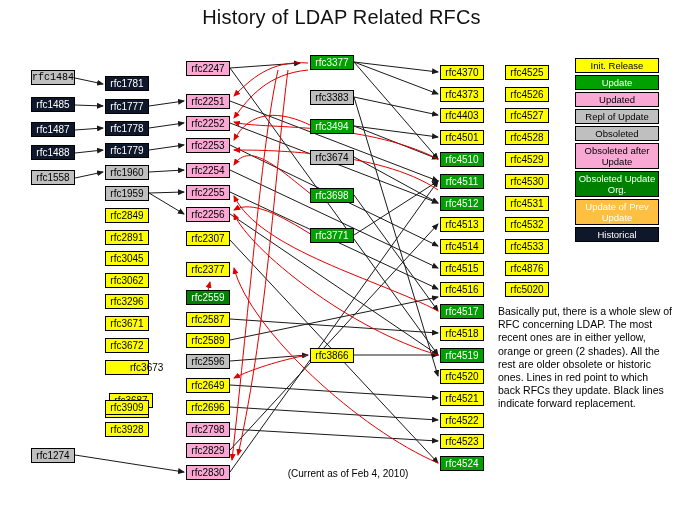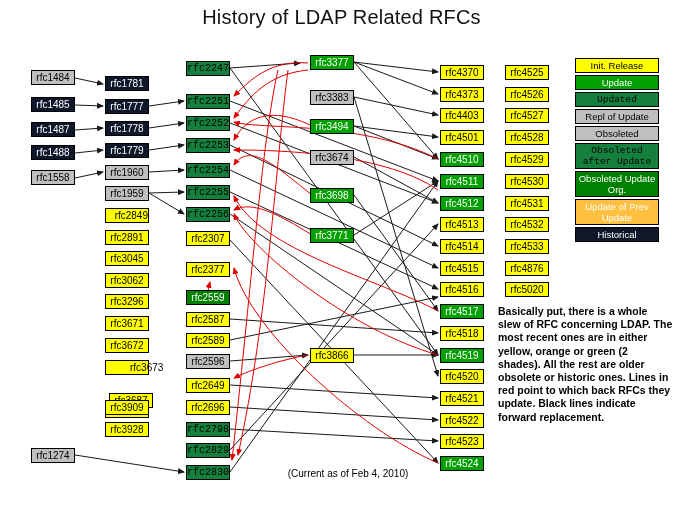--- a/index.html
+++ b/index.html
@@ -28,21 +28,21 @@
     line-height:12px;
     text-align:center;
     padding-top:1px;
     height:15px;
     width:44px;
     color:#000;
     background:#ffff00;
     z-index:3;
   }
   .c-yellow{background:#ffff00;color:#000;}
-  .c-orange{background:#15803d;color:#000;font-family:Liberation Mono, monospace;}
+  .c-orange{background:#f9a8d4;color:#000;}
   .c-gray{background:#bfbfbf;color:#000;}
   .c-green{background:#00a000;color:#ffffff;}
   .c-darkgreen{background:#008000;color:#ffffff;}
   .c-blue{background:#0f172a;color:#ffffff;}
   .c-orangeupd{background:#ffbf40;color:#ffffff;}
   .legend{
     position:absolute;
     left:575px;top:58px;
     width:84px;
     z-index:4;
@@ -59,21 +59,20 @@
     font-size:9.5px;
     line-height:11px;
   }
   .note{
     position:absolute;
     left:498px;top:305px;
     width:175px;
     font-size:10.5px;
     line-height:13.2px;
     color:#000;
-    font-weight:bold;
   }
   .asof{
     position:absolute;
     left:248px;top:468px;
     width:200px;
     text-align:center;
     font-size:10px;
     color:#000;
   }
 </style>
@@ -162,32 +161,32 @@
     <div class="node c-orange">Obsoleted after Update</div>
     <div class="node c-darkgreen">Obsoleted Update Org.</div>
     <div class="node c-orangeupd">Update of Prev Update</div>
     <div class="node c-blue">Historical</div>
   </div>
 
   <div class="note">Basically put, there is a whole slew of RFC concerning LDAP. The most recent ones are in either yellow, orange or green (2 shades).  All the rest are older obsolete or historic ones. Lines in red point to which back RFCs they update. Black lines indicate forward replacement.</div>
   <div class="asof">(Current as of Feb 4, 2010)</div>
 
   <div id="nodes-layer">
-      <div class="node c-gray" style="left: 31px; top: 70px;">rfc1484</div>
+      <div class="node c-gray" style="left: 31px; top: 70px; font-family: Liberation Mono, monospace;">rfc1484</div>
       <div class="node c-blue" style="left: 31px; top: 97px;">rfc1485</div>
       <div class="node c-blue" style="left: 31px; top: 122px;">rfc1487</div>
       <div class="node c-blue" style="left: 31px; top: 145px;">rfc1488</div>
       <div class="node c-gray" style="left: 31px; top: 170px;">rfc1558</div>
       <div class="node c-blue" style="left: 105px; top: 76px;">rfc1781</div>
       <div class="node c-blue" style="left: 105px; top: 99px;">rfc1777</div>
       <div class="node c-blue" style="left: 105px; top: 121px;">rfc1778</div>
       <div class="node c-blue" style="left: 105px; top: 143px;">rfc1779</div>
       <div class="node c-gray" style="left: 105px; top: 165px;">rfc1960</div>
       <div class="node c-gray" style="left: 105px; top: 186px;">rfc1959</div>
-      <div class="node c-yellow" style="left: 105px; top: 208px; text-align: right;">rfc2849</div>
+      <div class="node c-yellow" style="left: 105px; top: 208px;">rfc2849</div>
       <div class="node c-yellow" style="left: 105px; top: 230px;">rfc2891</div>
       <div class="node c-yellow" style="left: 105px; top: 251px;">rfc3045</div>
       <div class="node c-yellow" style="left: 105px; top: 273px;">rfc3062</div>
       <div class="node c-yellow" style="left: 105px; top: 294px;">rfc3296</div>
       <div class="node c-yellow" style="left: 105px; top: 316px;">rfc3671</div>
       <div class="node c-yellow" style="left: 105px; top: 338px;">rfc3672</div>
       <div class="node c-yellow" style="left: 105px; top: 360px; padding-left: 24px;">rfc3673</div>
       <div class="node c-yellow" style="left: 109px; top: 381px; margin-top: 12px;">rfc3687</div>
       <div class="node c-yellow" style="left: 105px; top: 403px;">rfc3829</div>
       <div class="node c-yellow" style="left: 105px; top: 400px;">rfc3909</div>

